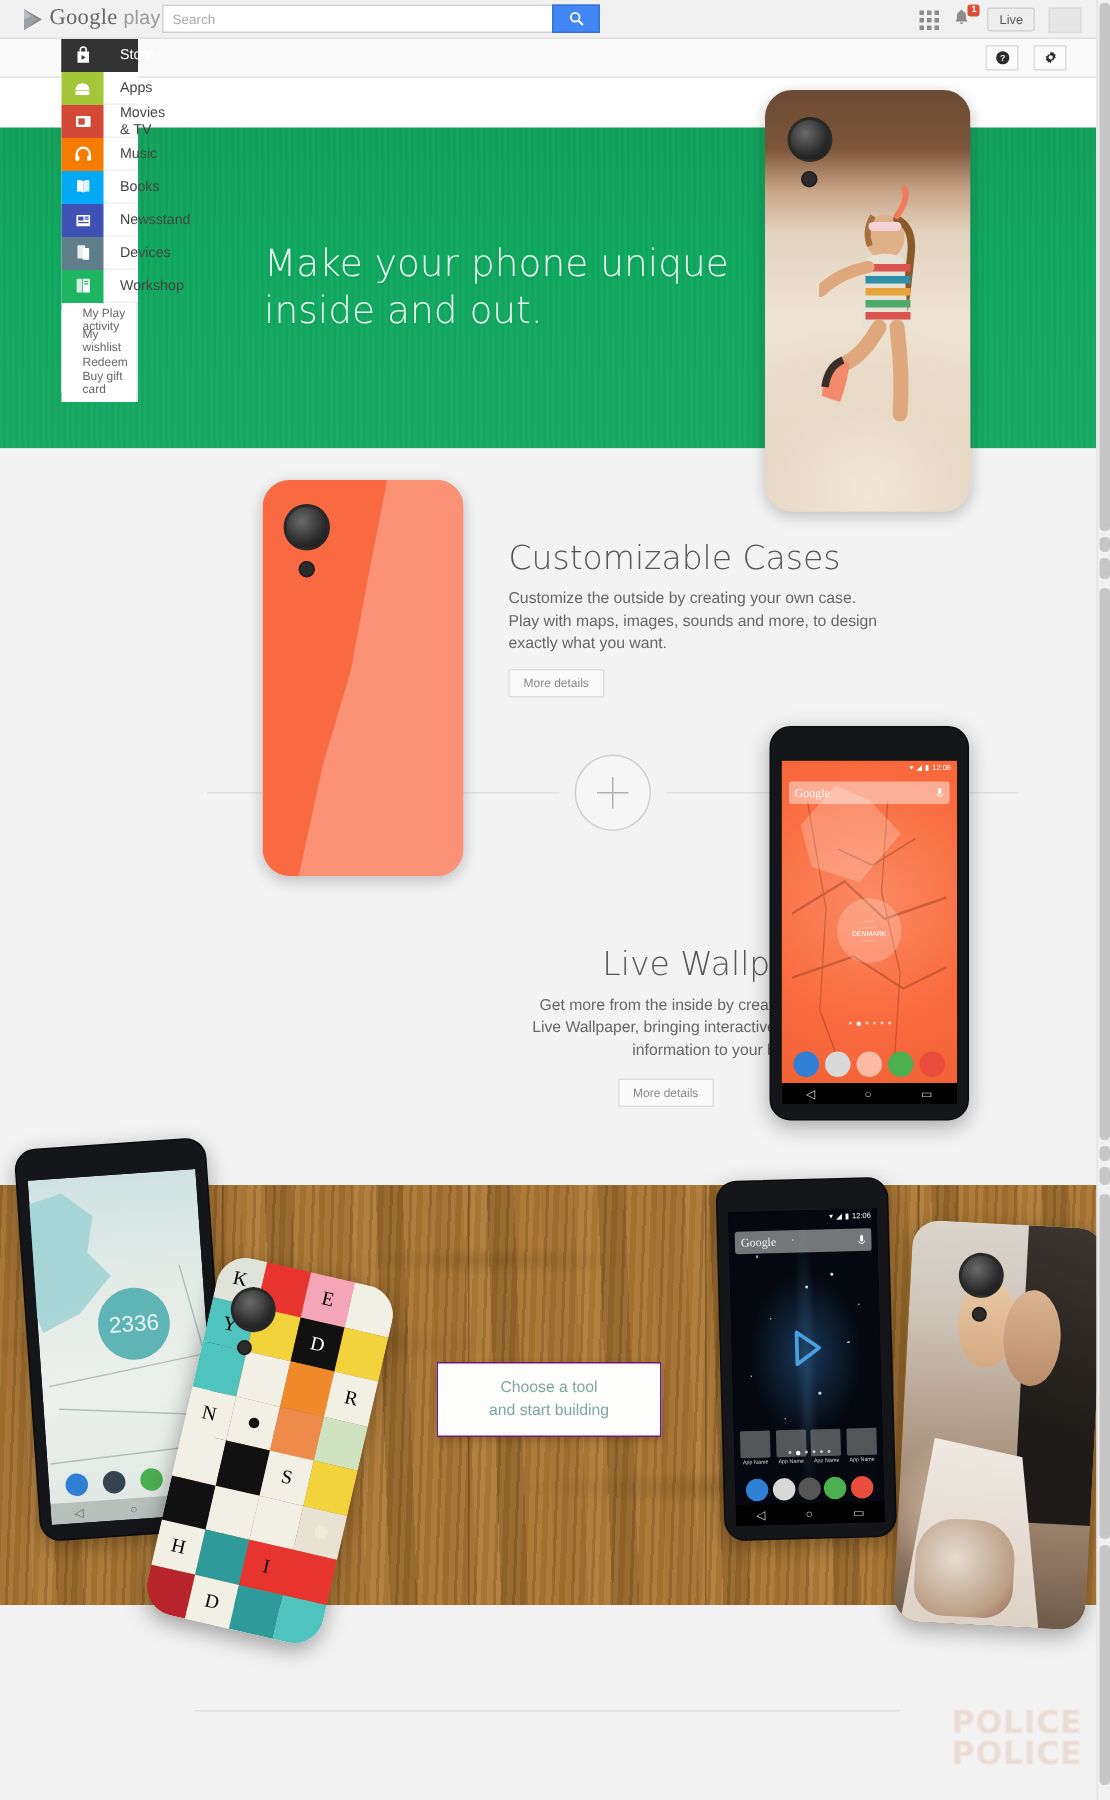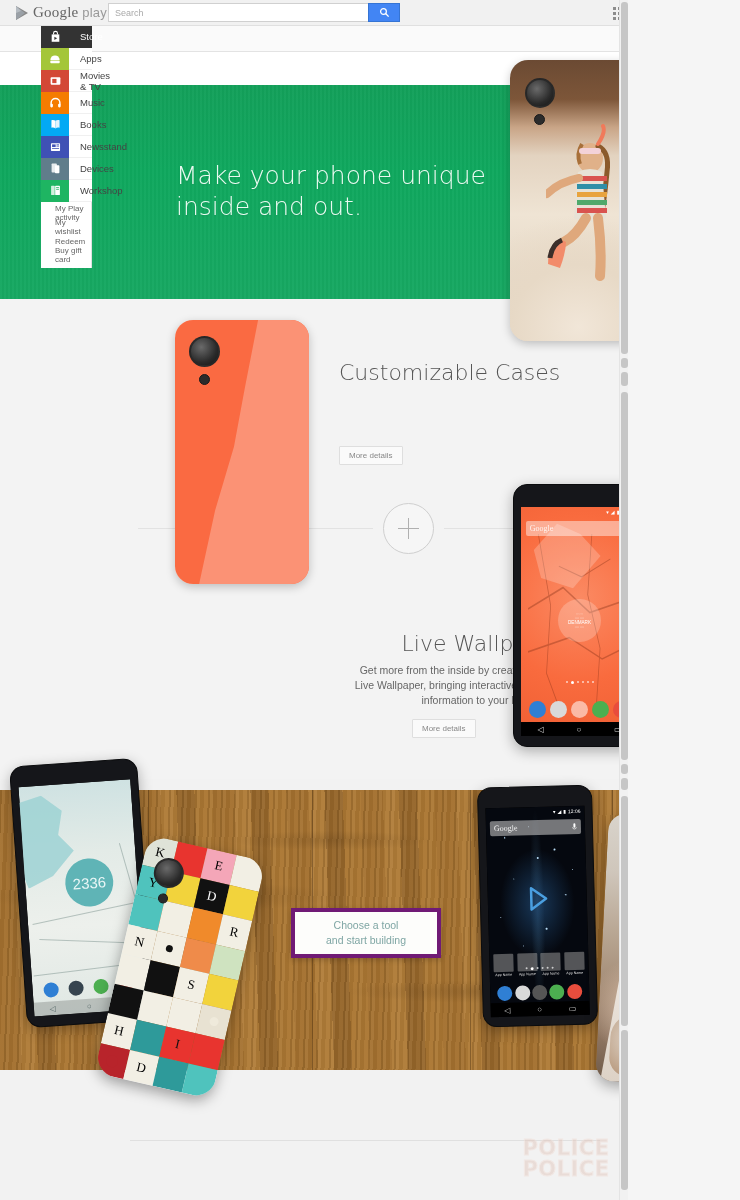--- a/index.html
+++ b/index.html
@@ -2,21 +2,21 @@
 <html><head>
 <meta charset="utf-8">
 <style>
   * { box-sizing: border-box; margin: 0; padding: 0; }
   html, body {
     width: 740px; height: 1200px;
     font-family: "Liberation Sans", sans-serif;
     background: #f5f5f5;
     overflow: hidden;
   }
-  .page { position: relative; width: 628px; height: 1200px; background: #f2f2f2; overflow: hidden; }
+  .page { position: relative; width: 740px; height: 1200px; background: #f2f2f2; overflow: hidden; }
 
   
   .topbar {
     position: absolute; top: 0; left: 0; width: 731px; height: 26px;
     background: #f1f1f1; border-bottom: 1px solid #e0e0e0;
     display: flex; align-items: center; z-index: 40;
   }
   .gp-logo { display: flex; align-items: center; margin-left: 16px; gap: 5px; }
   .gp-tri {
     width: 0; height: 0; position: relative;
@@ -205,21 +205,21 @@
     position: absolute; inset: 0;
     background:
       radial-gradient(ellipse 36% 8% at 22% 38%, rgba(60,35,10,.20), transparent 70%),
       radial-gradient(ellipse 30% 6% at 68% 72%, rgba(60,35,10,.18), transparent 70%),
       radial-gradient(ellipse 20% 5% at 45% 18%, rgba(60,35,10,.16), transparent 70%);
   }
   .wood-seam { position: absolute; top: 0; bottom: 0; width: 1px; background: rgba(50,28,8,.34); }
 
   .cta {
     position: absolute; left: 291px; top: 908px; width: 150px; height: 50px;
-    background: #fdfdfb; border: 4px solid #701a75; z-index: 30;
+    background: #fdfdfb; border: 1px solid #701a75; z-index: 30;
     display: flex; flex-direction: column; align-items: center; justify-content: center;
     box-shadow: 0 2px 6px rgba(0,0,0,.2); cursor: pointer;
   }
   .cta span { font-size: 10.5px; color: #7fa6a4; line-height: 15px; }
 
   
   .mapdev { left: 18px; top: 762px; width: 128px; height: 262px; transform: rotate(-4deg); z-index: 12; }
   .teal-map {
     position: absolute; inset: 0;
     background:
@@ -507,20 +507,25 @@
   <div class="sec-cases"></div>
 
   <div class="case orange-case">
     <div class="orange-bg"></div>
     <div class="orange-light"></div>
     <div class="cam-ring" style="left:14px; top:16px; width:31px; height:31px;"></div>
     <div class="cam-dot" style="left:24px; top:54px; width:11px; height:11px;"></div>
   </div>
 
   <div class="sec-title" style="left:339px; top:360px;">Customizable Cases</div>
+  <div class="sec-body" style="left:339px; top:392px; width:290px;">
+    <div>Customize the outside by creating  your own case.</div>
+    <div>Play with maps, images, sounds and more, to design</div>
+    <div>exactly what you want.</div>
+  </div>
   <button class="more-btn" style="left:339px; top:446px;">More details</button>
 
   <div class="divider-row">
     <div class="div-line" style="left:138px; width:235px;"></div>
     <div class="div-line" style="left:444px; width:235px;"></div>
     <div class="plus-circle"></div>
   </div>
 
   <div class="sec-lw"></div>
 

